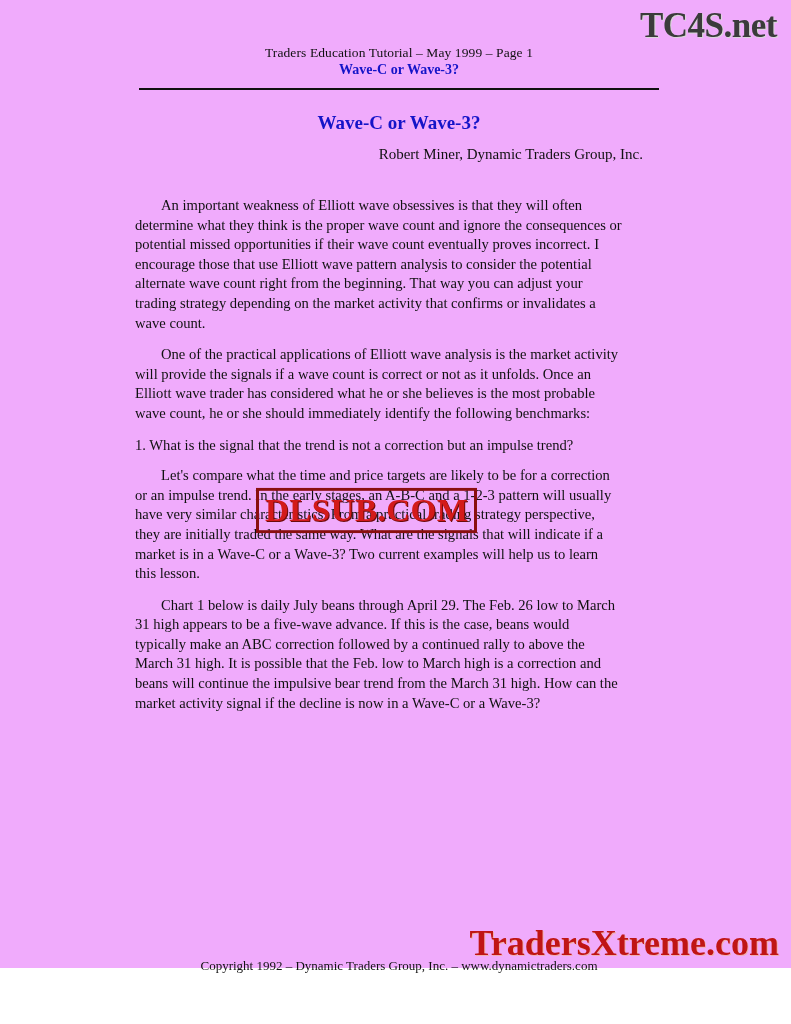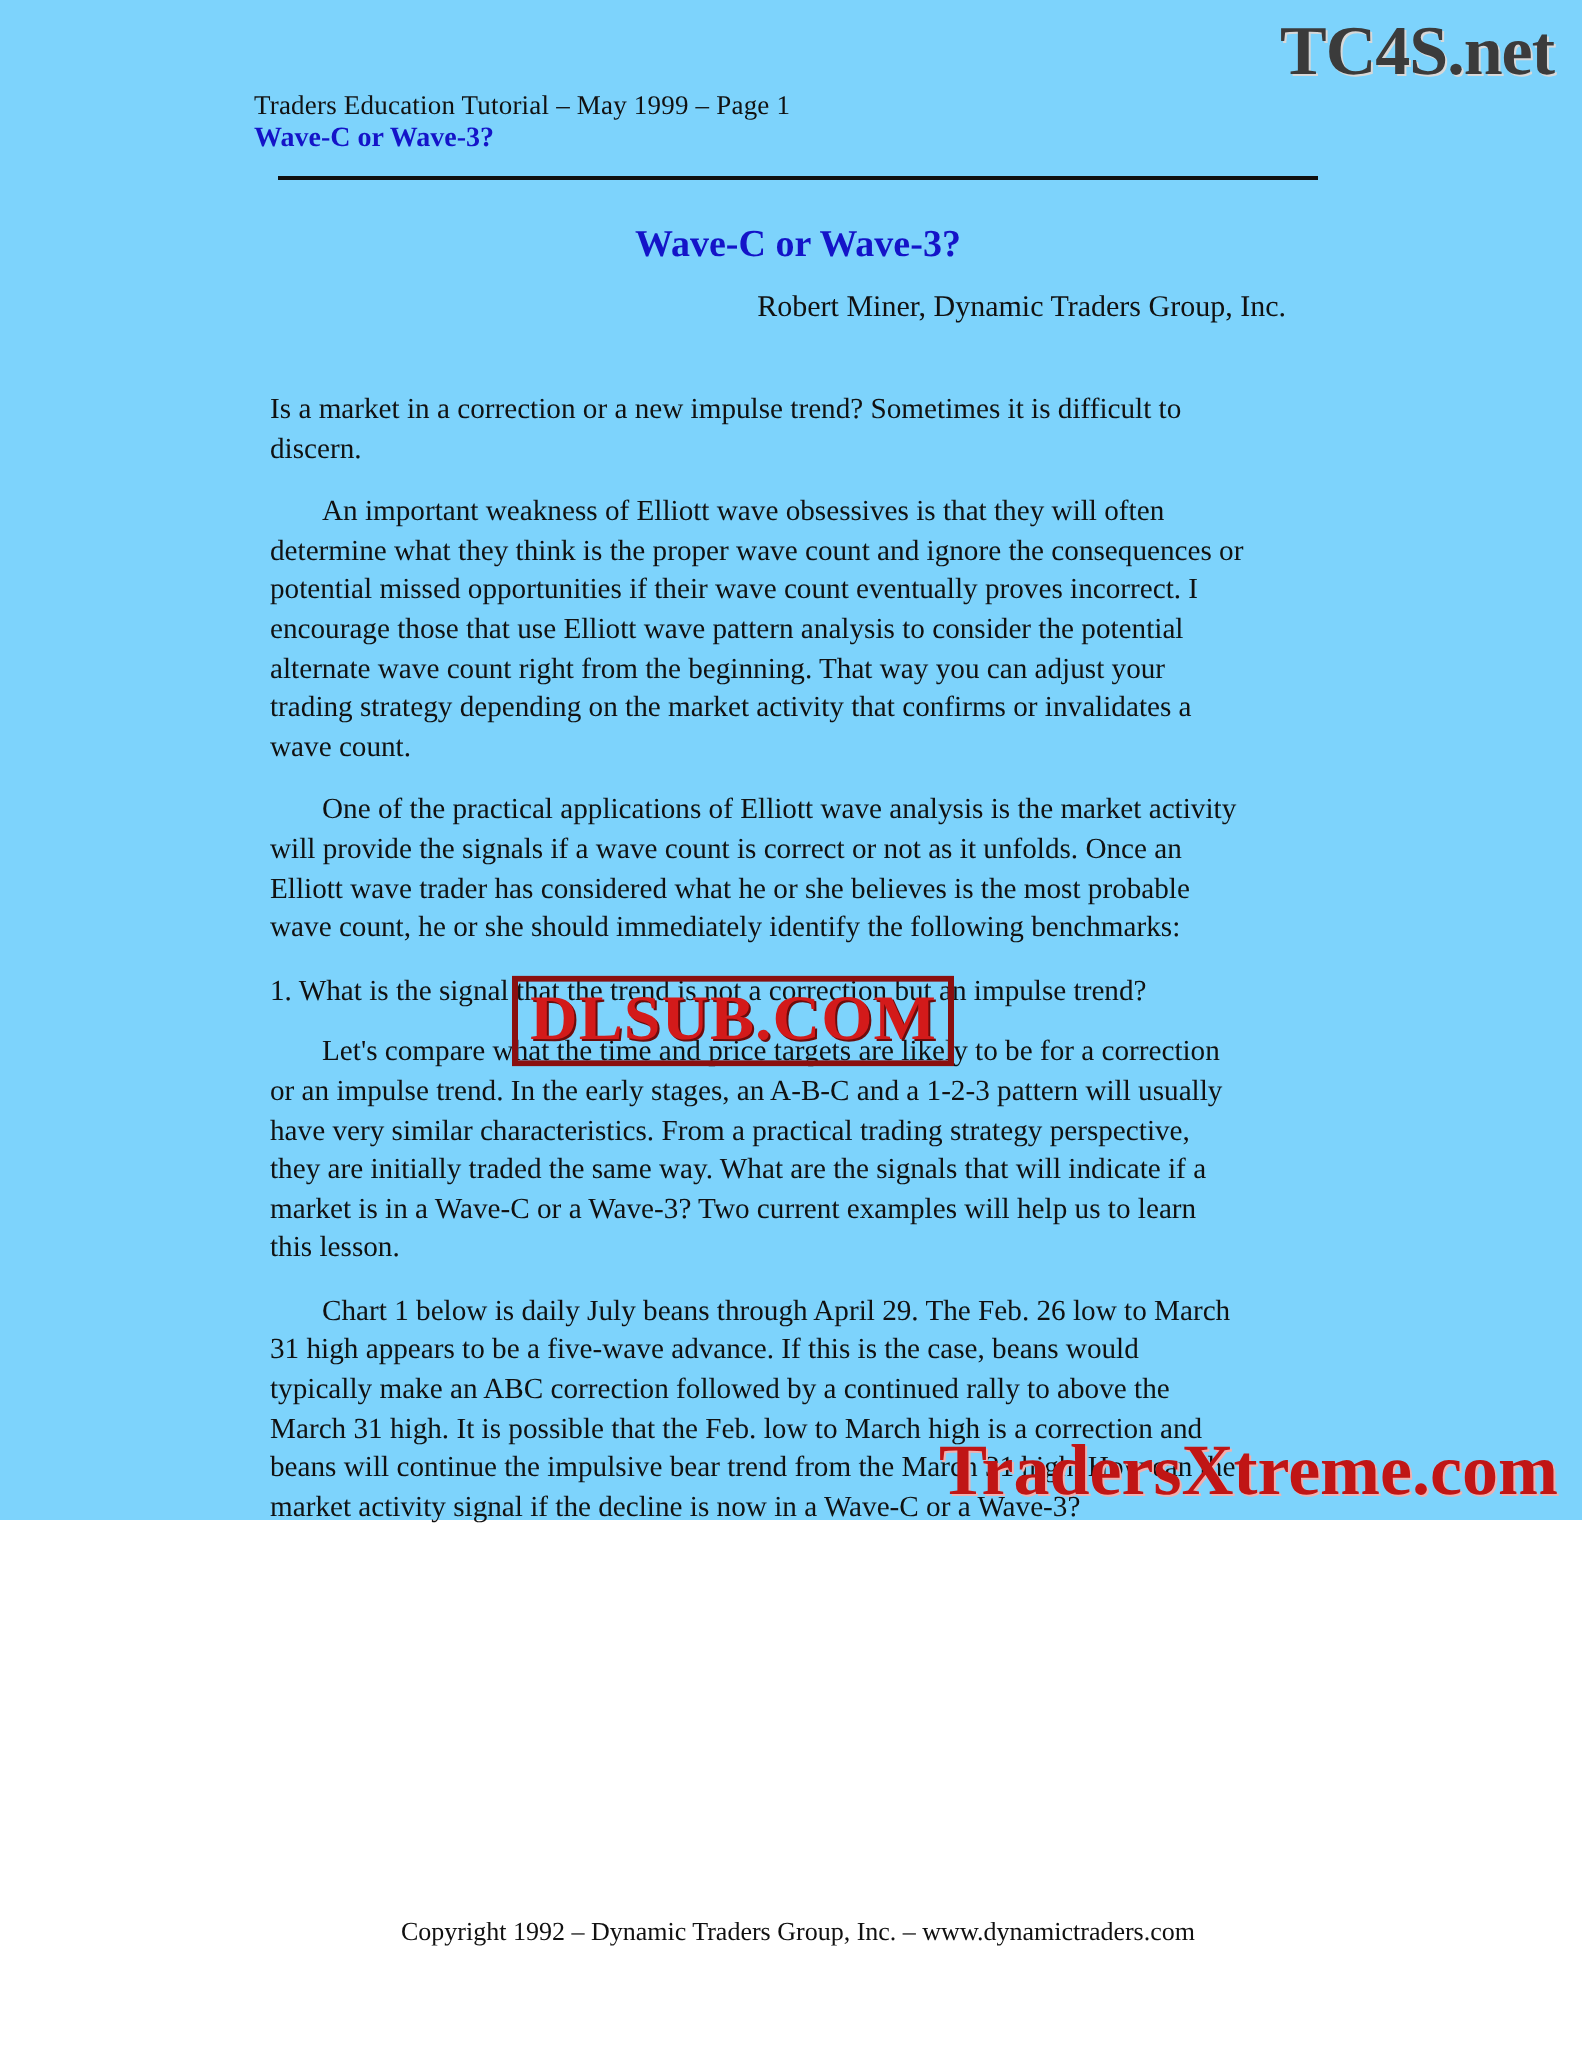--- a/index.html
+++ b/index.html
@@ -10,44 +10,44 @@
     width: 791px;
     height: 1024px;
     background: #ffffff;
     font-family: "Liberation Serif", serif;
     position: relative;
     overflow: hidden;
   }
   .page {
     position: relative;
     width: 791px;
-    height: 760px;
-    background: #7dd3fc;
+    height: 968px;
+    background: #f0abfc;
   }
 
   
   .wm-top {
     position: absolute;
     top: 6px;
     right: 14px;
     font-family: "Liberation Serif", serif;
     font-size: 35px;
     font-weight: bold;
     color: #3b3b3b;
     letter-spacing: -0.5px;
     text-shadow: 1px 1px 0 #d8d8d8;
   }
 
   
   .header {
     position: absolute;
     top: 45px;
-    left: 127px;
+    left: 139px;
     width: 520px;
-    text-align: left;
+    text-align: center;
   }
   .header .line1 {
     font-size: 13.5px;
     color: #111111;
     letter-spacing: 0.1px;
   }
   .header .line2 {
     font-size: 14px;
     font-weight: bold;
     color: #1414c8;
@@ -151,21 +151,20 @@
   <div class="header">
     <div class="line1">Traders Education Tutorial – May 1999 – Page 1</div>
     <div class="line2">Wave-C or Wave-3?</div>
   </div>
   <div class="hrule"></div>
 
   <div class="title">Wave-C or Wave-3?</div>
   <div class="byline">Robert Miner, Dynamic Traders Group, Inc.</div>
 
   <div class="body-text">
-    <p>Is a market in a correction or a new impulse trend? Sometimes it is difficult to discern.</p>
     <p class="indent">An important weakness of Elliott wave obsessives is that they will often determine what they think is the proper wave count and ignore the consequences or potential missed opportunities if their wave count eventually proves incorrect. I encourage those that use Elliott wave pattern analysis to consider the potential alternate wave count right from the beginning. That way you can adjust your trading strategy depending on the market activity that confirms or invalidates a wave count.</p>
     <p class="indent">One of the practical applications of Elliott wave analysis is the market activity will provide the signals if a wave count is correct or not as it unfolds. Once an Elliott wave trader has considered what he or she believes is the most probable wave count, he or she should immediately identify the following benchmarks:</p>
     <p class="q">1. What is the signal that the trend is not a correction but an impulse trend?</p>
     <p class="indent">Let's compare what the time and price targets are likely to be for a correction or an impulse trend. In the early stages, an A-B-C and a 1-2-3 pattern will usually have very similar characteristics. From a practical trading strategy perspective, they are initially traded the same way. What are the signals that will indicate if a market is in a Wave-C or a Wave-3? Two current examples will help us to learn this lesson.</p>
     <p class="indent">Chart 1 below is daily July beans through April 29. The Feb. 26 low to March 31 high appears to be a five-wave advance. If this is the case, beans would typically make an ABC correction followed by a continued rally to above the March 31 high. It is possible that the Feb. low to March high is a correction and beans will continue the impulsive bear trend from the March 31 high. How can the market activity signal if the decline is now in a Wave-C or a Wave-3?</p>
   </div>
 
   <div class="wm-center">DLSUB.COM</div>
 
   <div class="footer">Copyright 1992 – Dynamic Traders Group, Inc. – www.dynamictraders.com</div>

